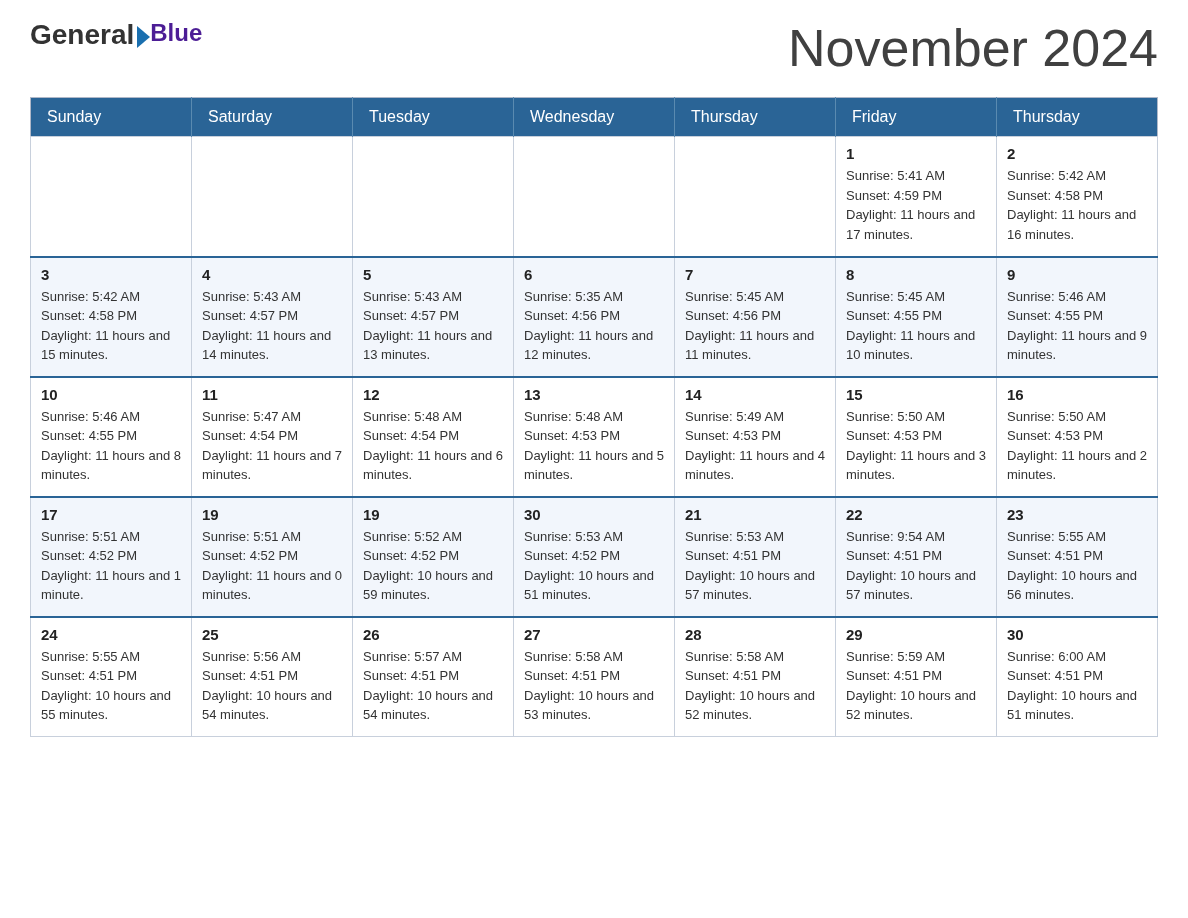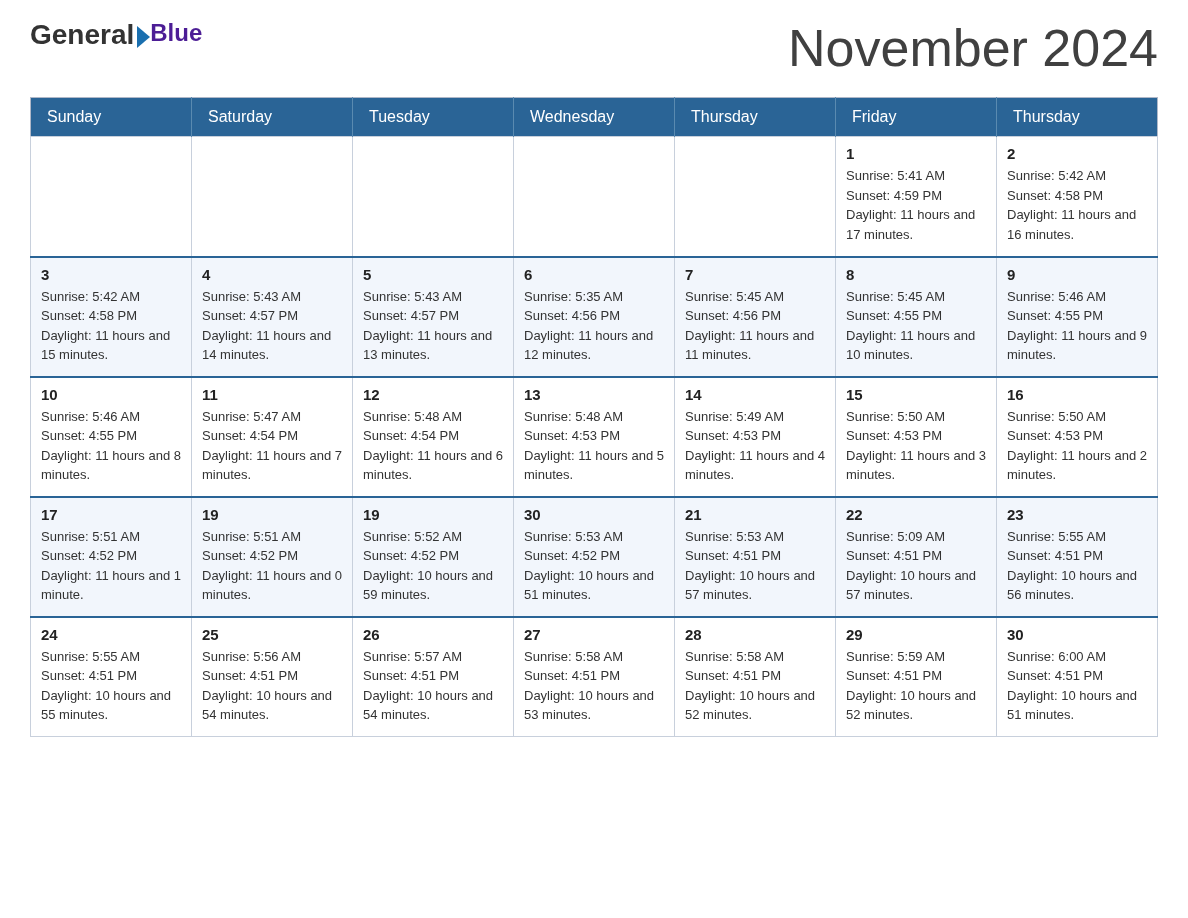--- a/index.html
+++ b/index.html
@@ -299,21 +299,21 @@
           <div class="day-number">21</div>
           <div class="day-info">
             <div>Sunrise: 5:53 AM</div>
             <div>Sunset: 4:51 PM</div>
             <div>Daylight: 10 hours and 57 minutes.</div>
           </div>
         </td>
         <td class="row-separator">
           <div class="day-number">22</div>
           <div class="day-info">
-            <div>Sunrise: 5:09 AM</div>
+            <div>Sunrise: 9:54 AM</div>
             <div>Sunset: 4:51 PM</div>
             <div>Daylight: 10 hours and 57 minutes.</div>
           </div>
         </td>
         <td class="row-separator">
           <div class="day-number">23</div>
           <div class="day-info">
             <div>Sunrise: 5:55 AM</div>
             <div>Sunset: 4:51 PM</div>
             <div>Daylight: 10 hours and 56 minutes.</div>

